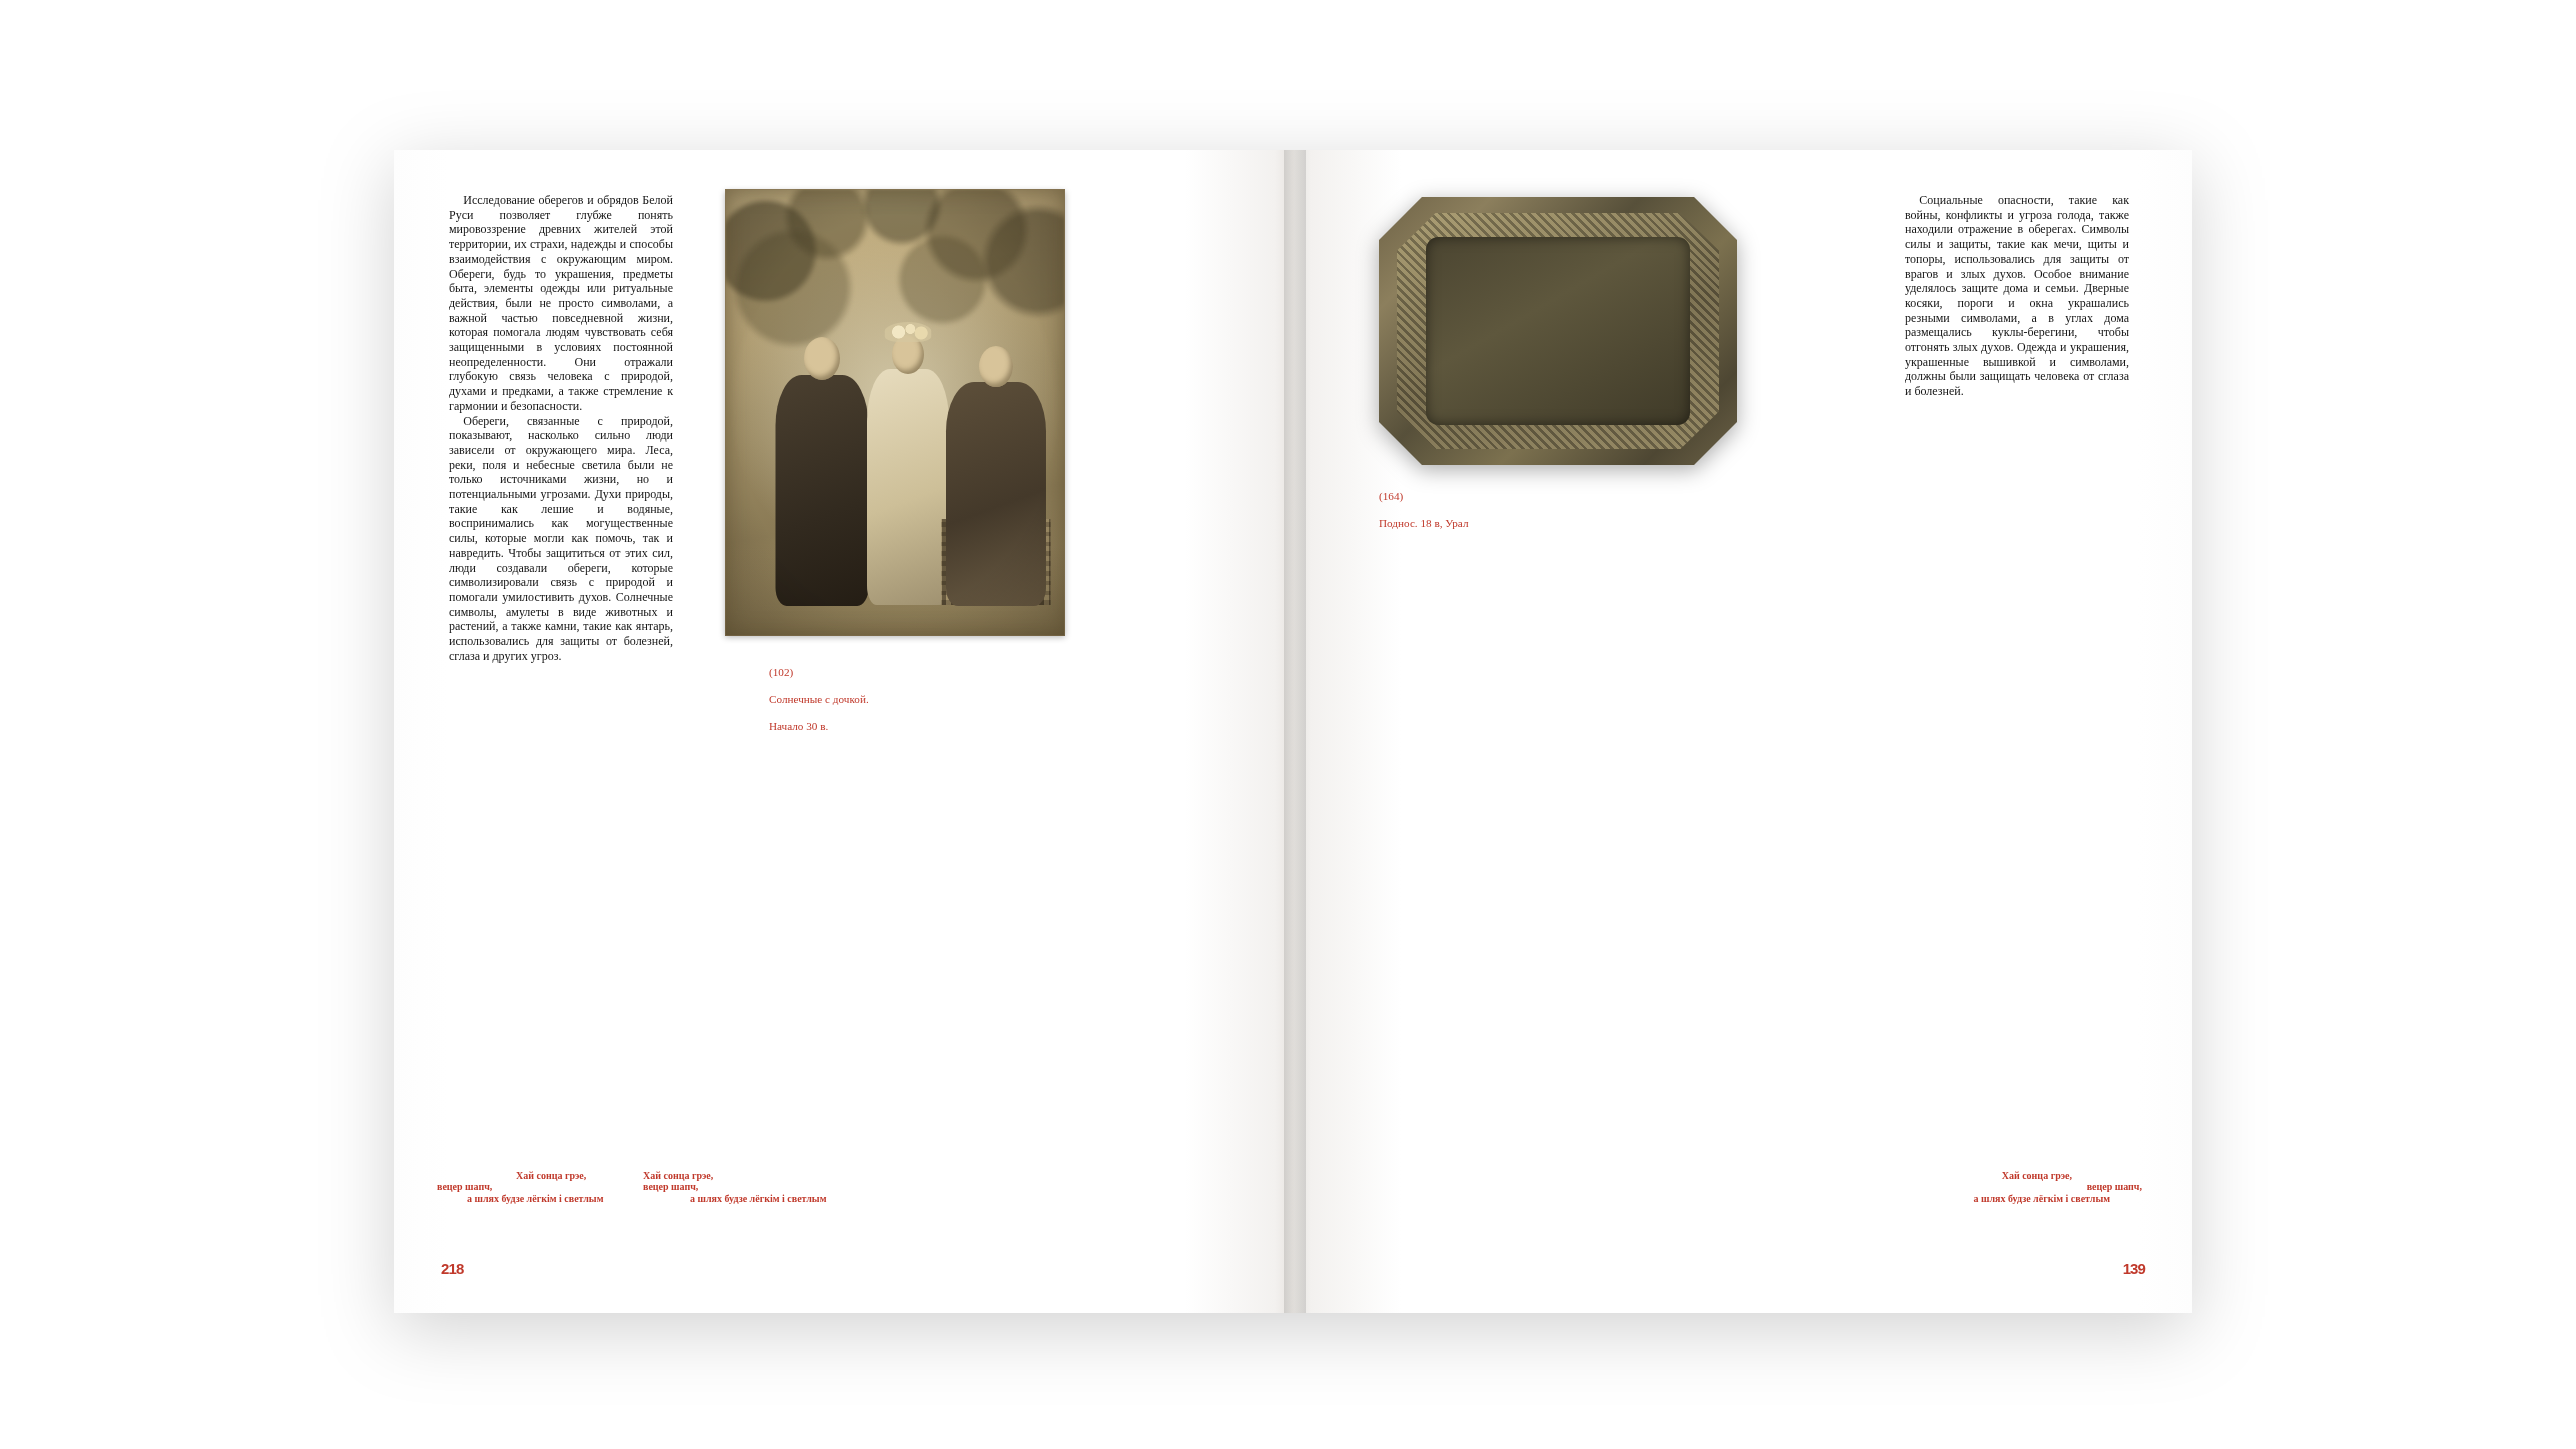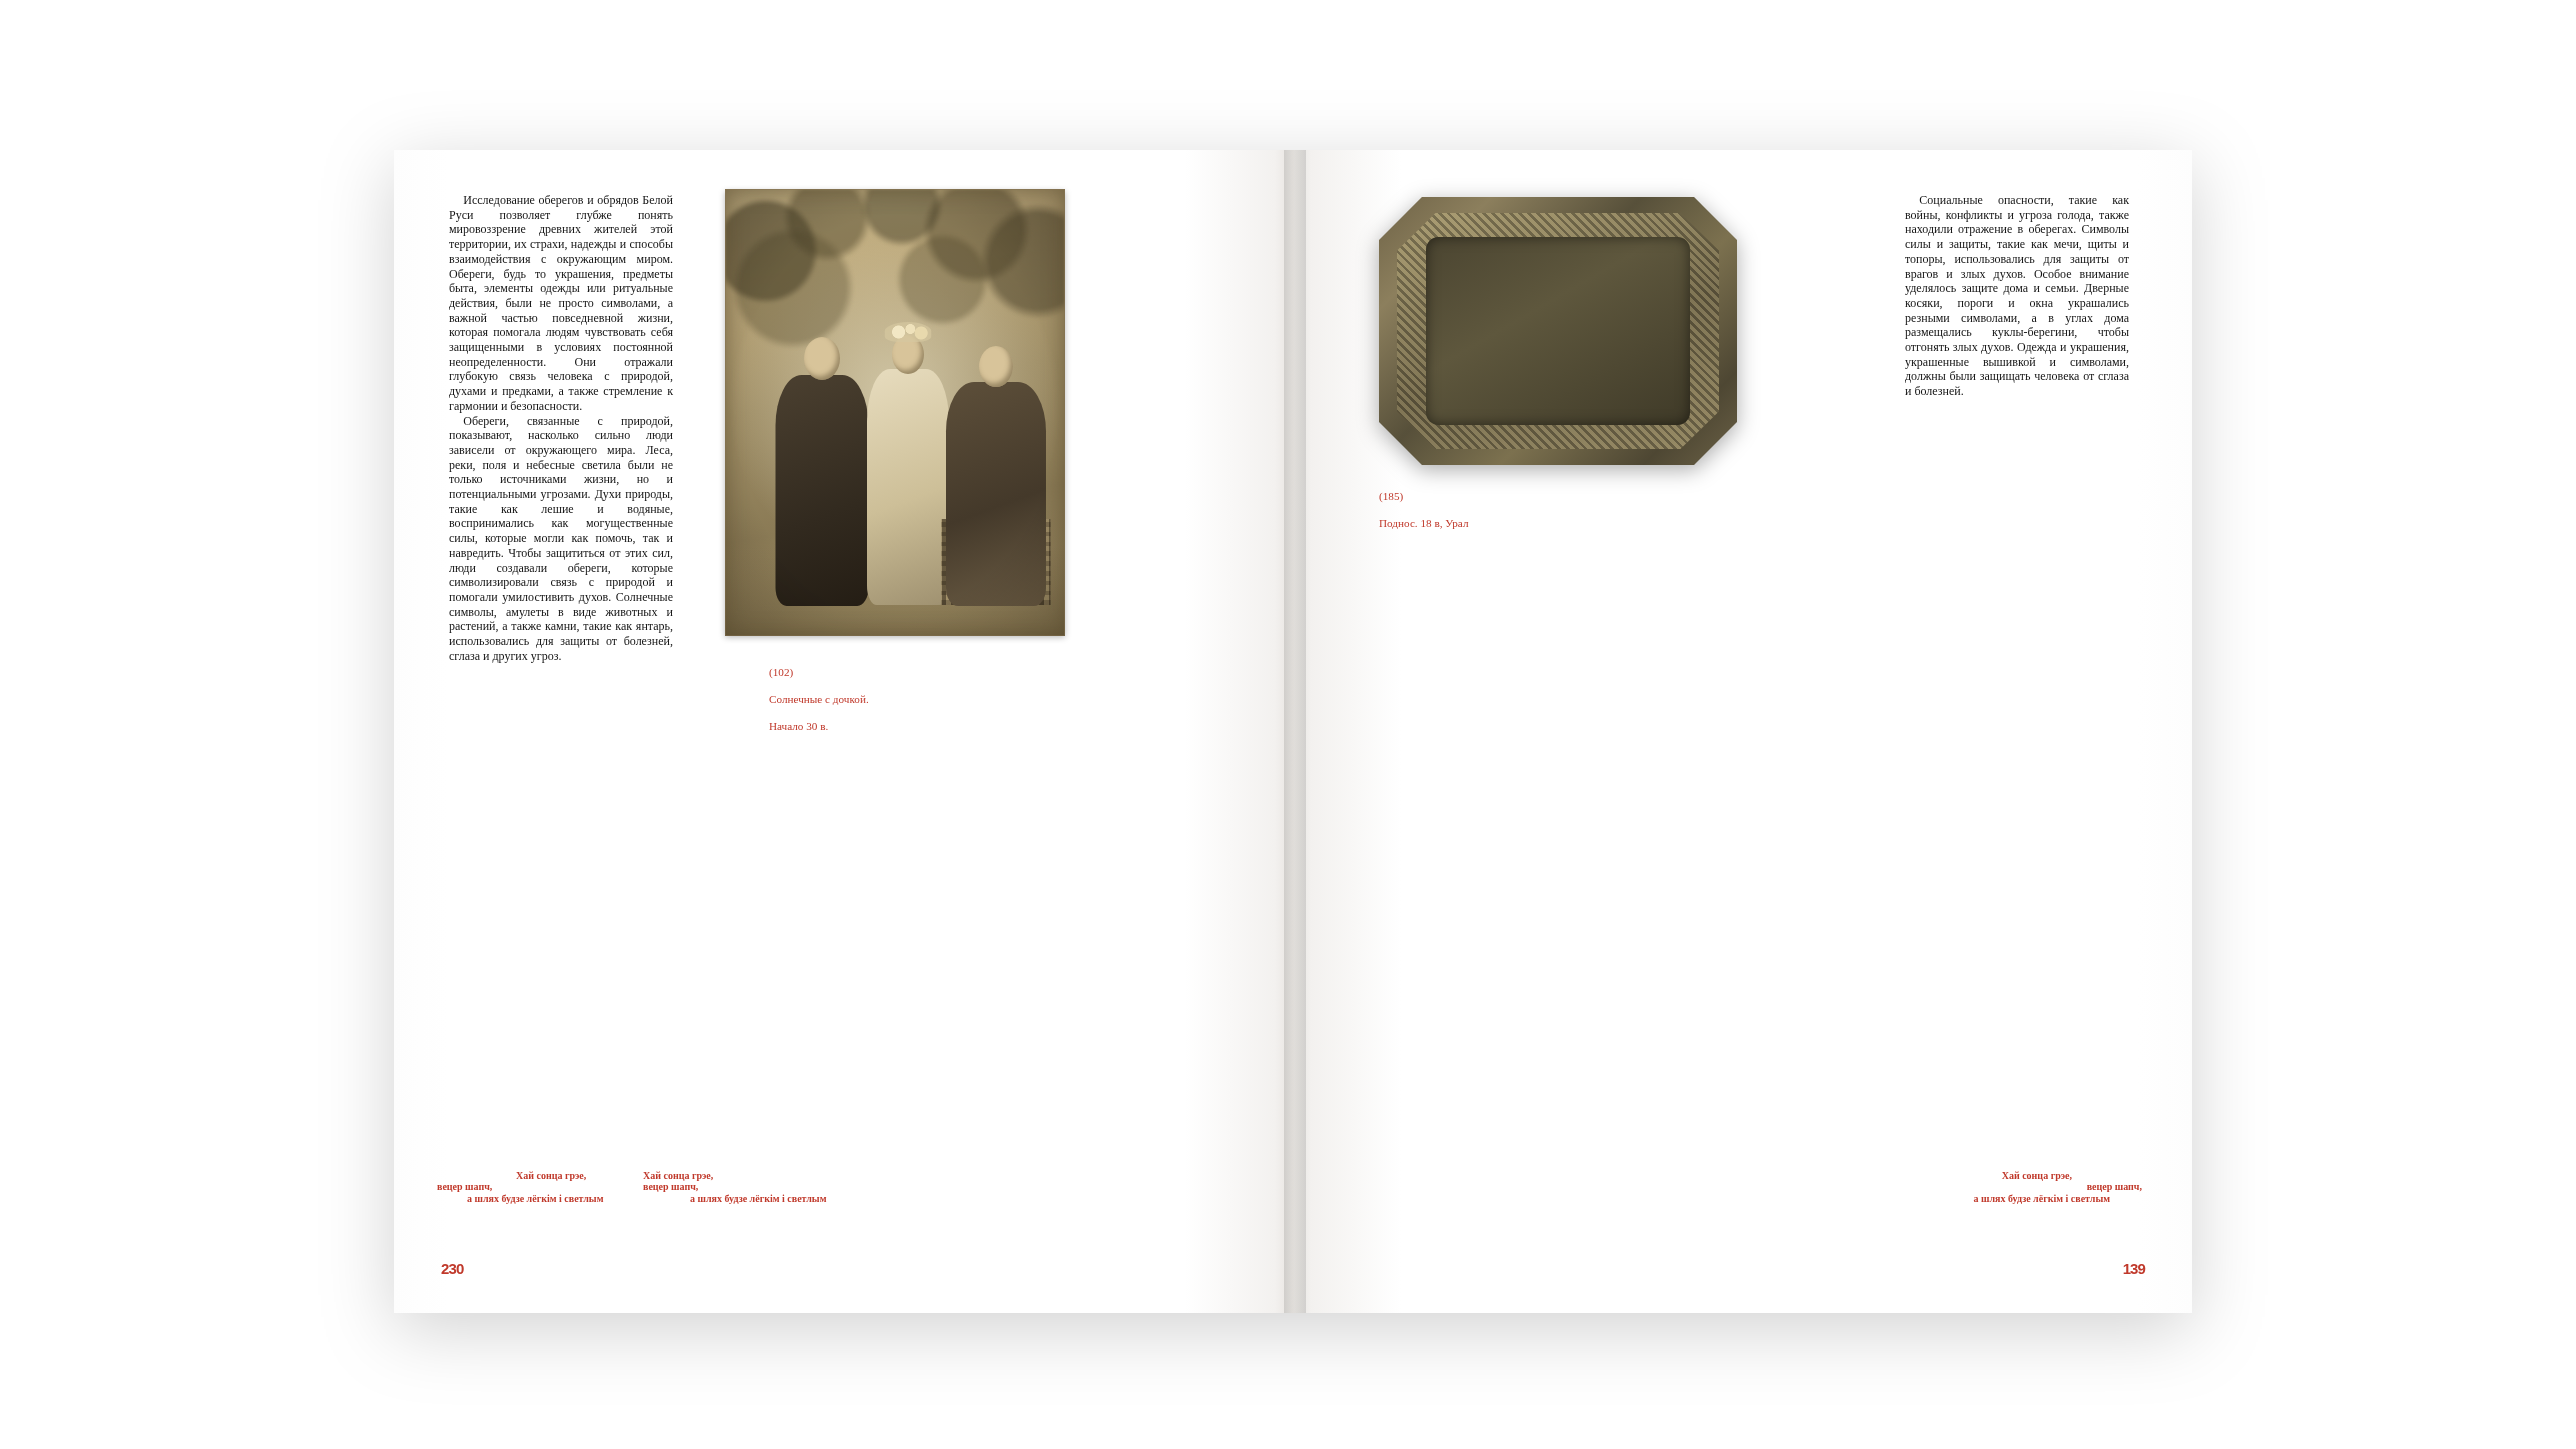--- a/index.html
+++ b/index.html
@@ -357,33 +357,33 @@
         <span class="l2">вецер шапч,</span>
         <span class="l3">а шлях будзе лёгкім і светлым</span>
       </div>
 
       <div class="slogan slogan-b">
         <span class="l1">Хай сонца грэе,</span>
         <span class="l2">вецер шапч,</span>
         <span class="l3">а шлях будзе лёгкім і светлым</span>
       </div>
 
-      <div class="folio folio-left">230</div>
+      <div class="folio folio-left">218</div>
     </div>
 
     <div class="page right">
 
       <div class="tray-wrap">
         <div class="tray"></div>
         <div class="tray-rim"></div>
         <div class="tray-inner"></div>
       </div>
 
       <div class="caption caption-103">
-        <div>(185)</div>
+        <div>(164)</div>
         <div>Поднос. 18 в, Урал</div>
       </div>
 
       <div class="body-col right-text">
         <p>Социальные опасности, такие как войны, конфликты и угроза голода, также находили отражение в оберегах. Символы силы и защиты, такие как мечи, щиты и топоры, использовались для защиты от врагов и злых духов. Особое внимание уделялось защите дома и семьи. Дверные косяки, пороги и окна украшались резными символами, а в углах дома размещались куклы-берегини, чтобы отгонять злых духов. Одежда и украшения, украшенные вышивкой и символами, должны были защищать человека от сглаза и болезней.</p>
       </div>
 
       <div class="slogan slogan-c">
         <span class="l1">Хай сонца грэе,</span>
         <span class="l2">вецер шапч,</span>

